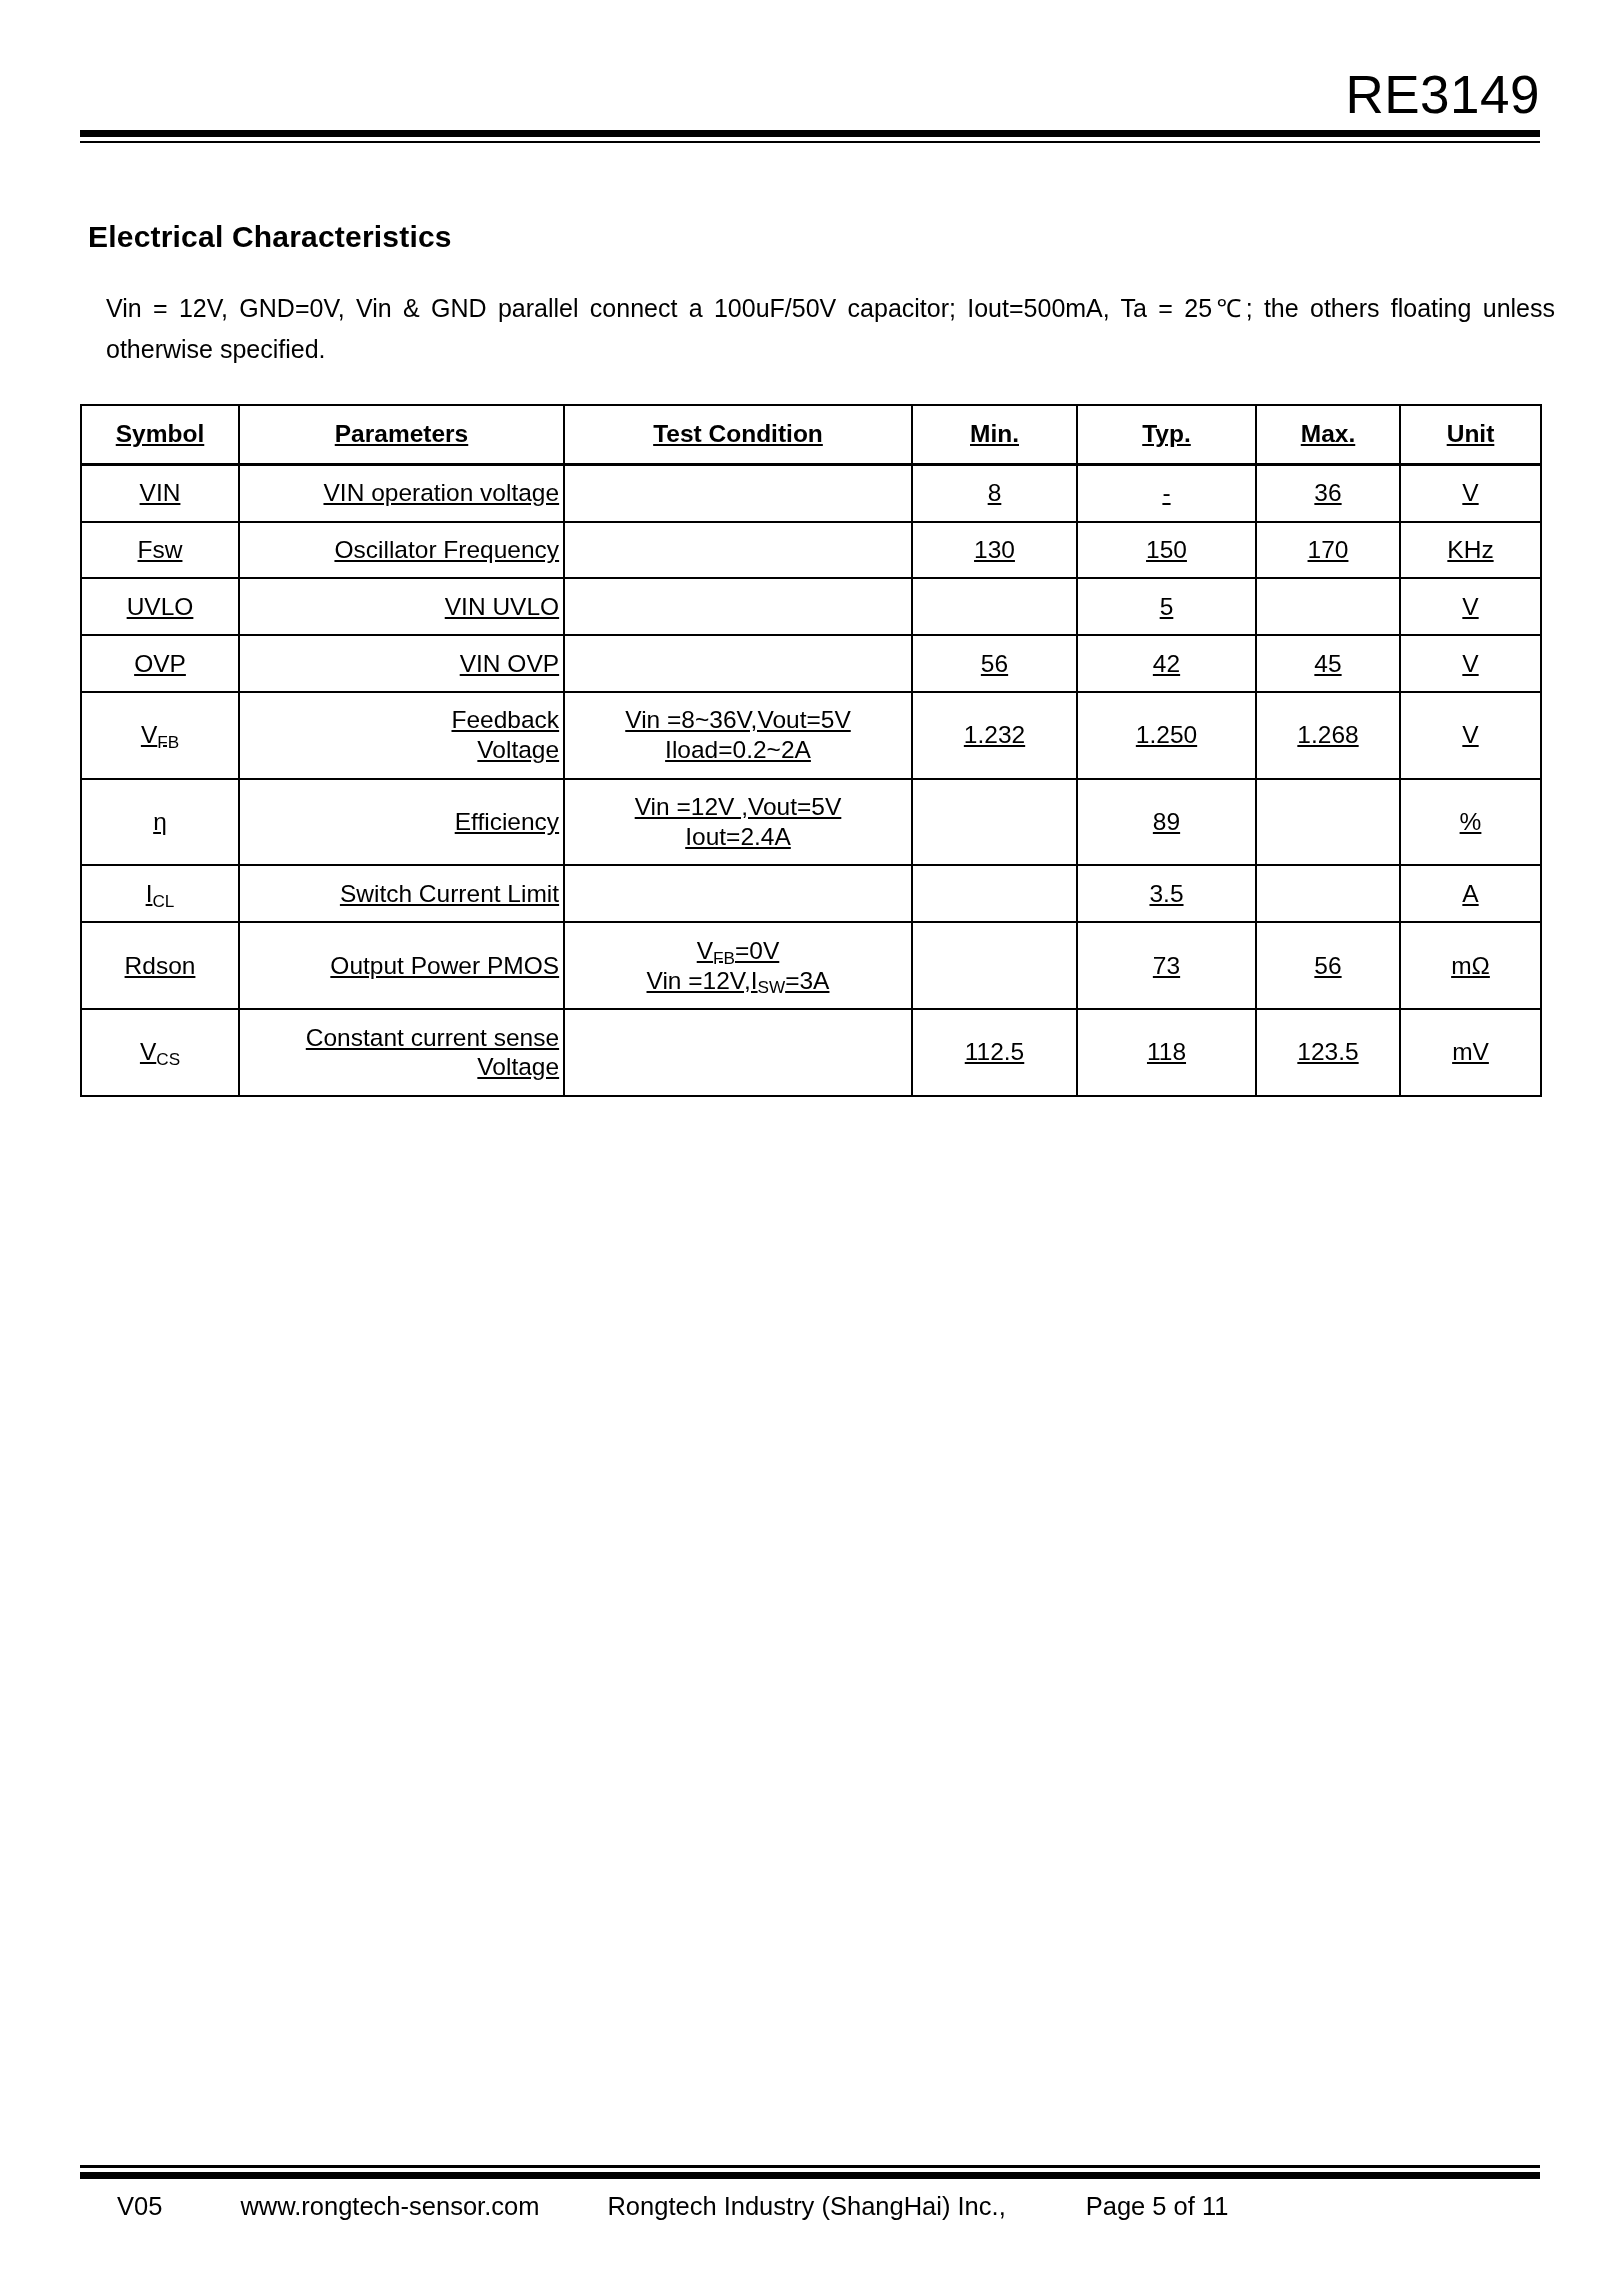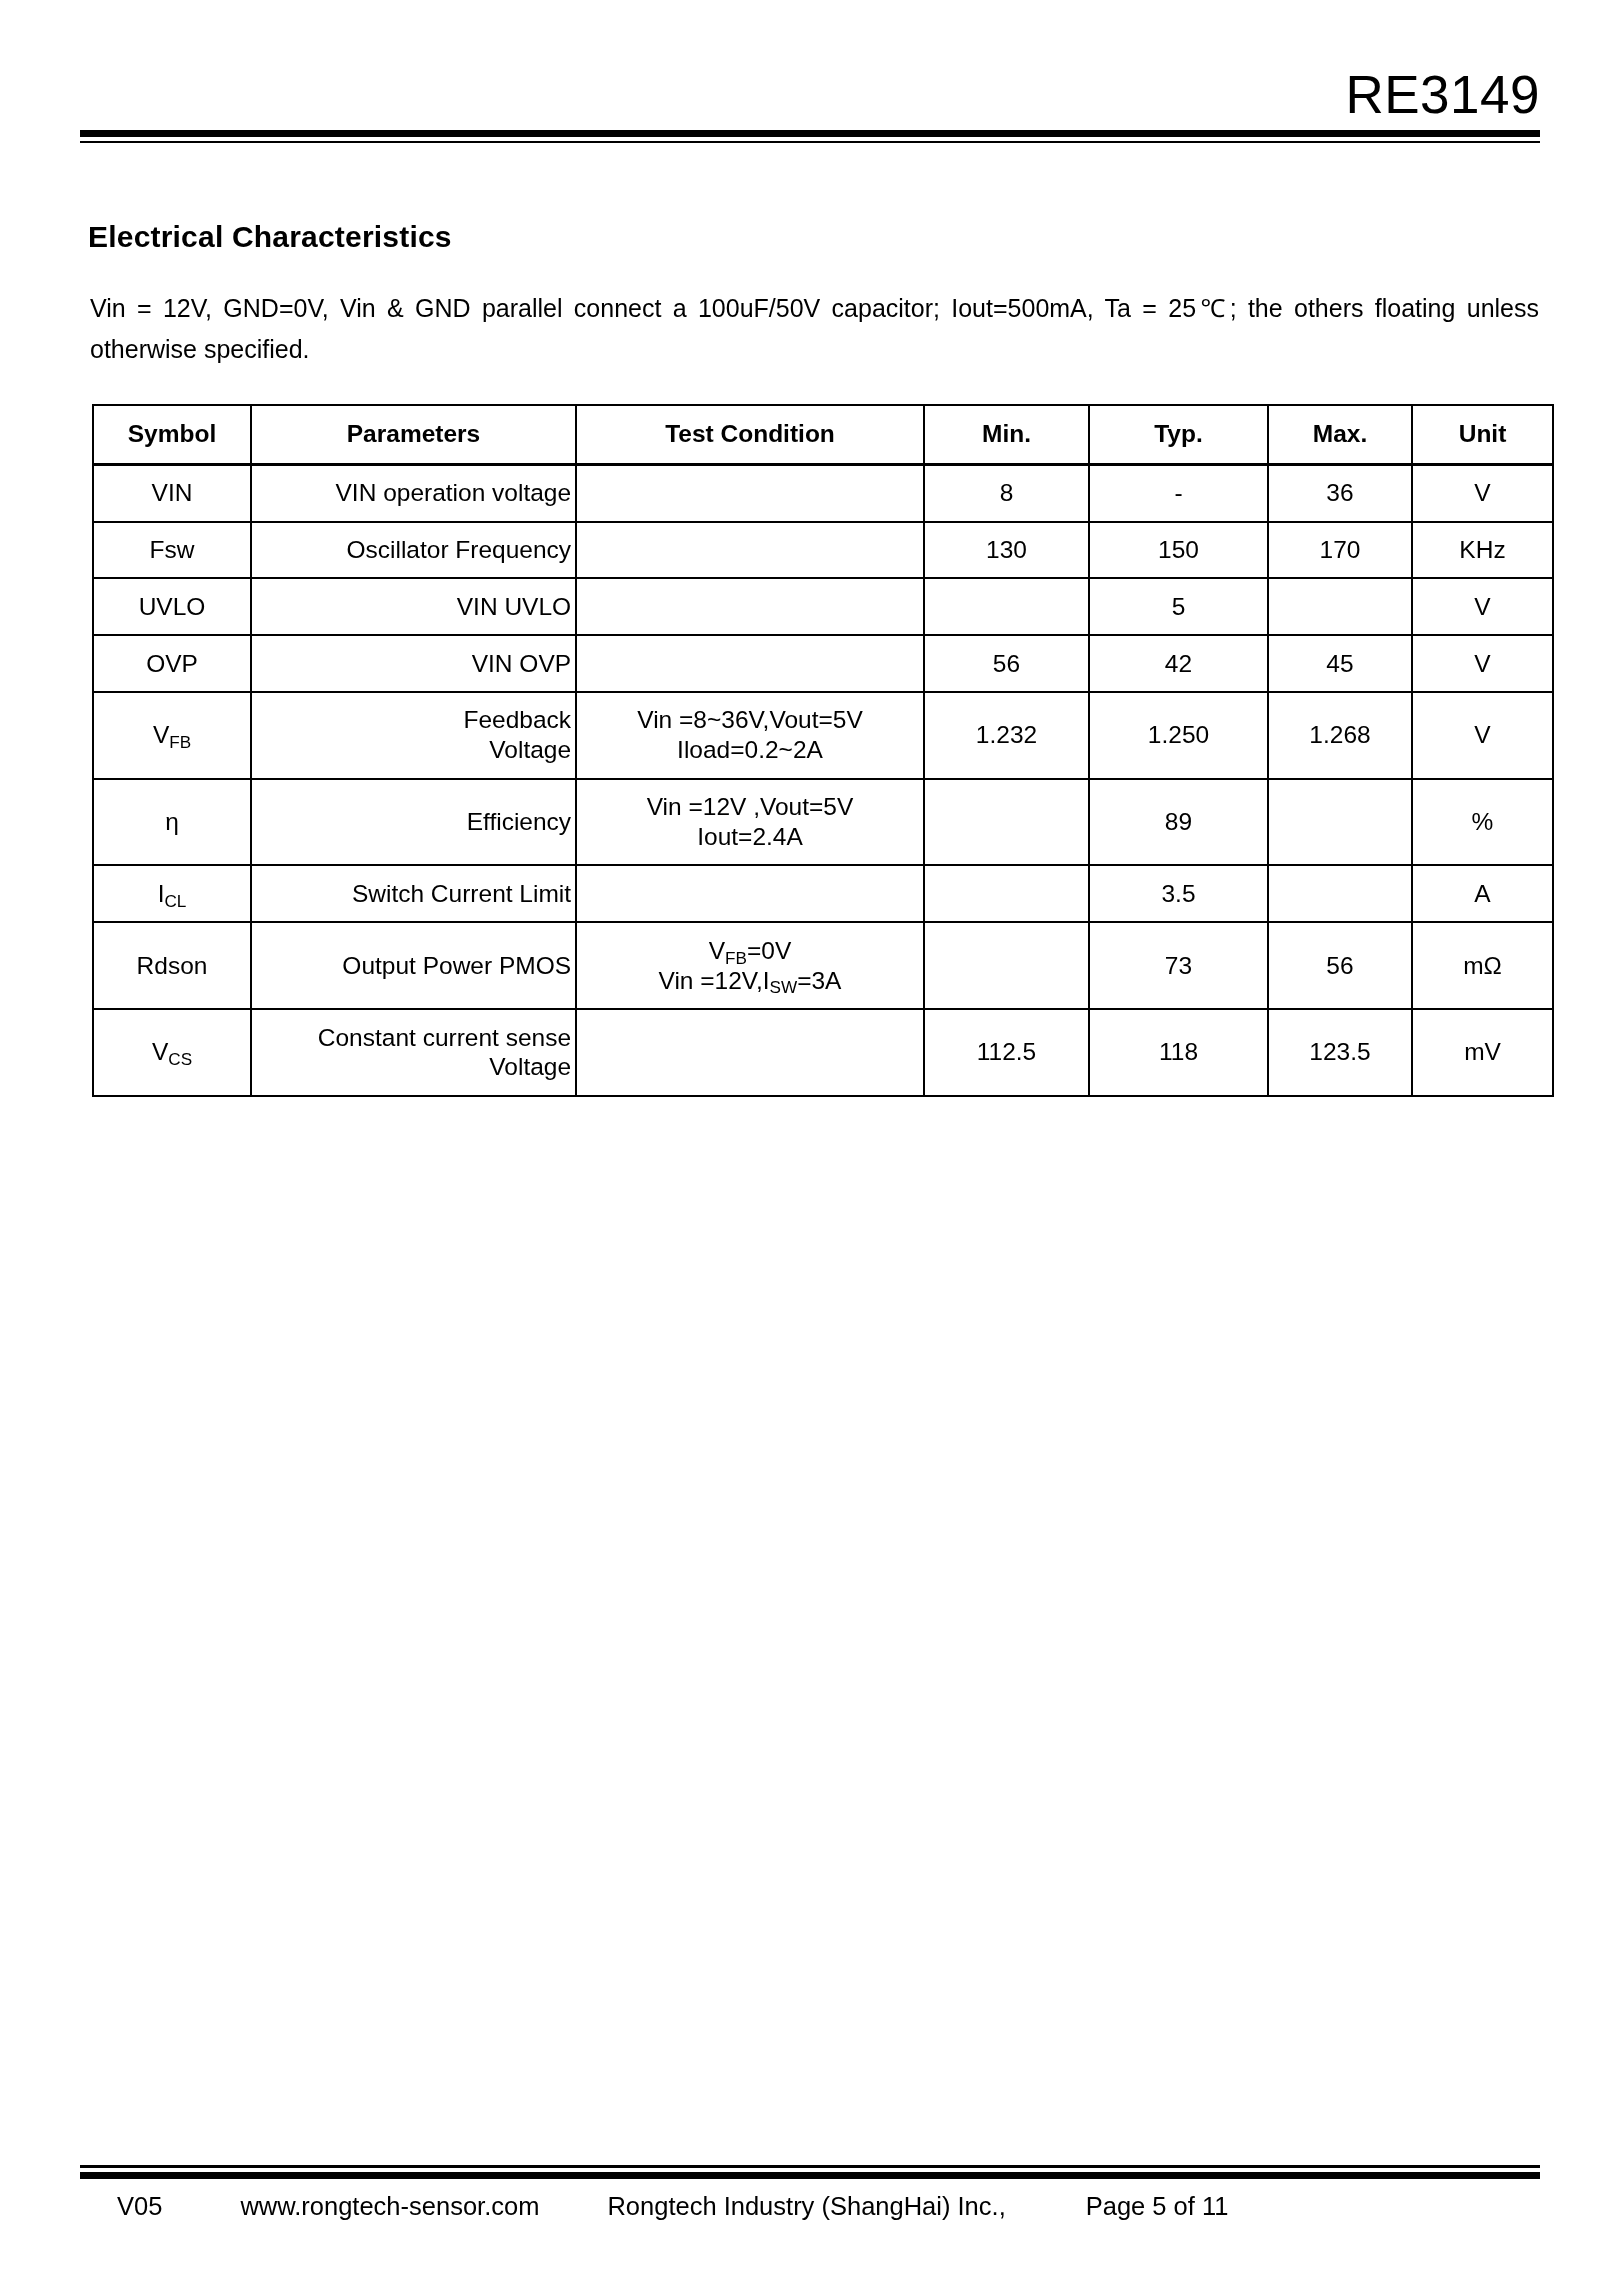--- a/index.html
+++ b/index.html
@@ -56,36 +56,37 @@
   .section-title {
     position: absolute;
     left: 88px;
     top: 214px;
     font-size: 30px;
     font-weight: bold;
     letter-spacing: 0.2px;
   }
   .intro {
     position: absolute;
-    left: 90px;
+    left: 106px;
     top: 282px;
     width: 1449px;
     font-size: 25px;
     line-height: 1.62;
     text-align: justify;
     text-justify: inter-word;
   }
   .intro .line2 { text-align: left; }
 
   
   .spec-table-wrap {
     position: absolute;
-    left: 92px;
+    left: 80px;
     top: 398px;
     width: 1460px;
+    text-decoration: underline;
   }
   table.spec {
     border-collapse: collapse;
     width: 100%;
     table-layout: fixed;
     font-size: 24.5px;
   }
   table.spec th,
   table.spec td {
     border: 2px solid #000000;

